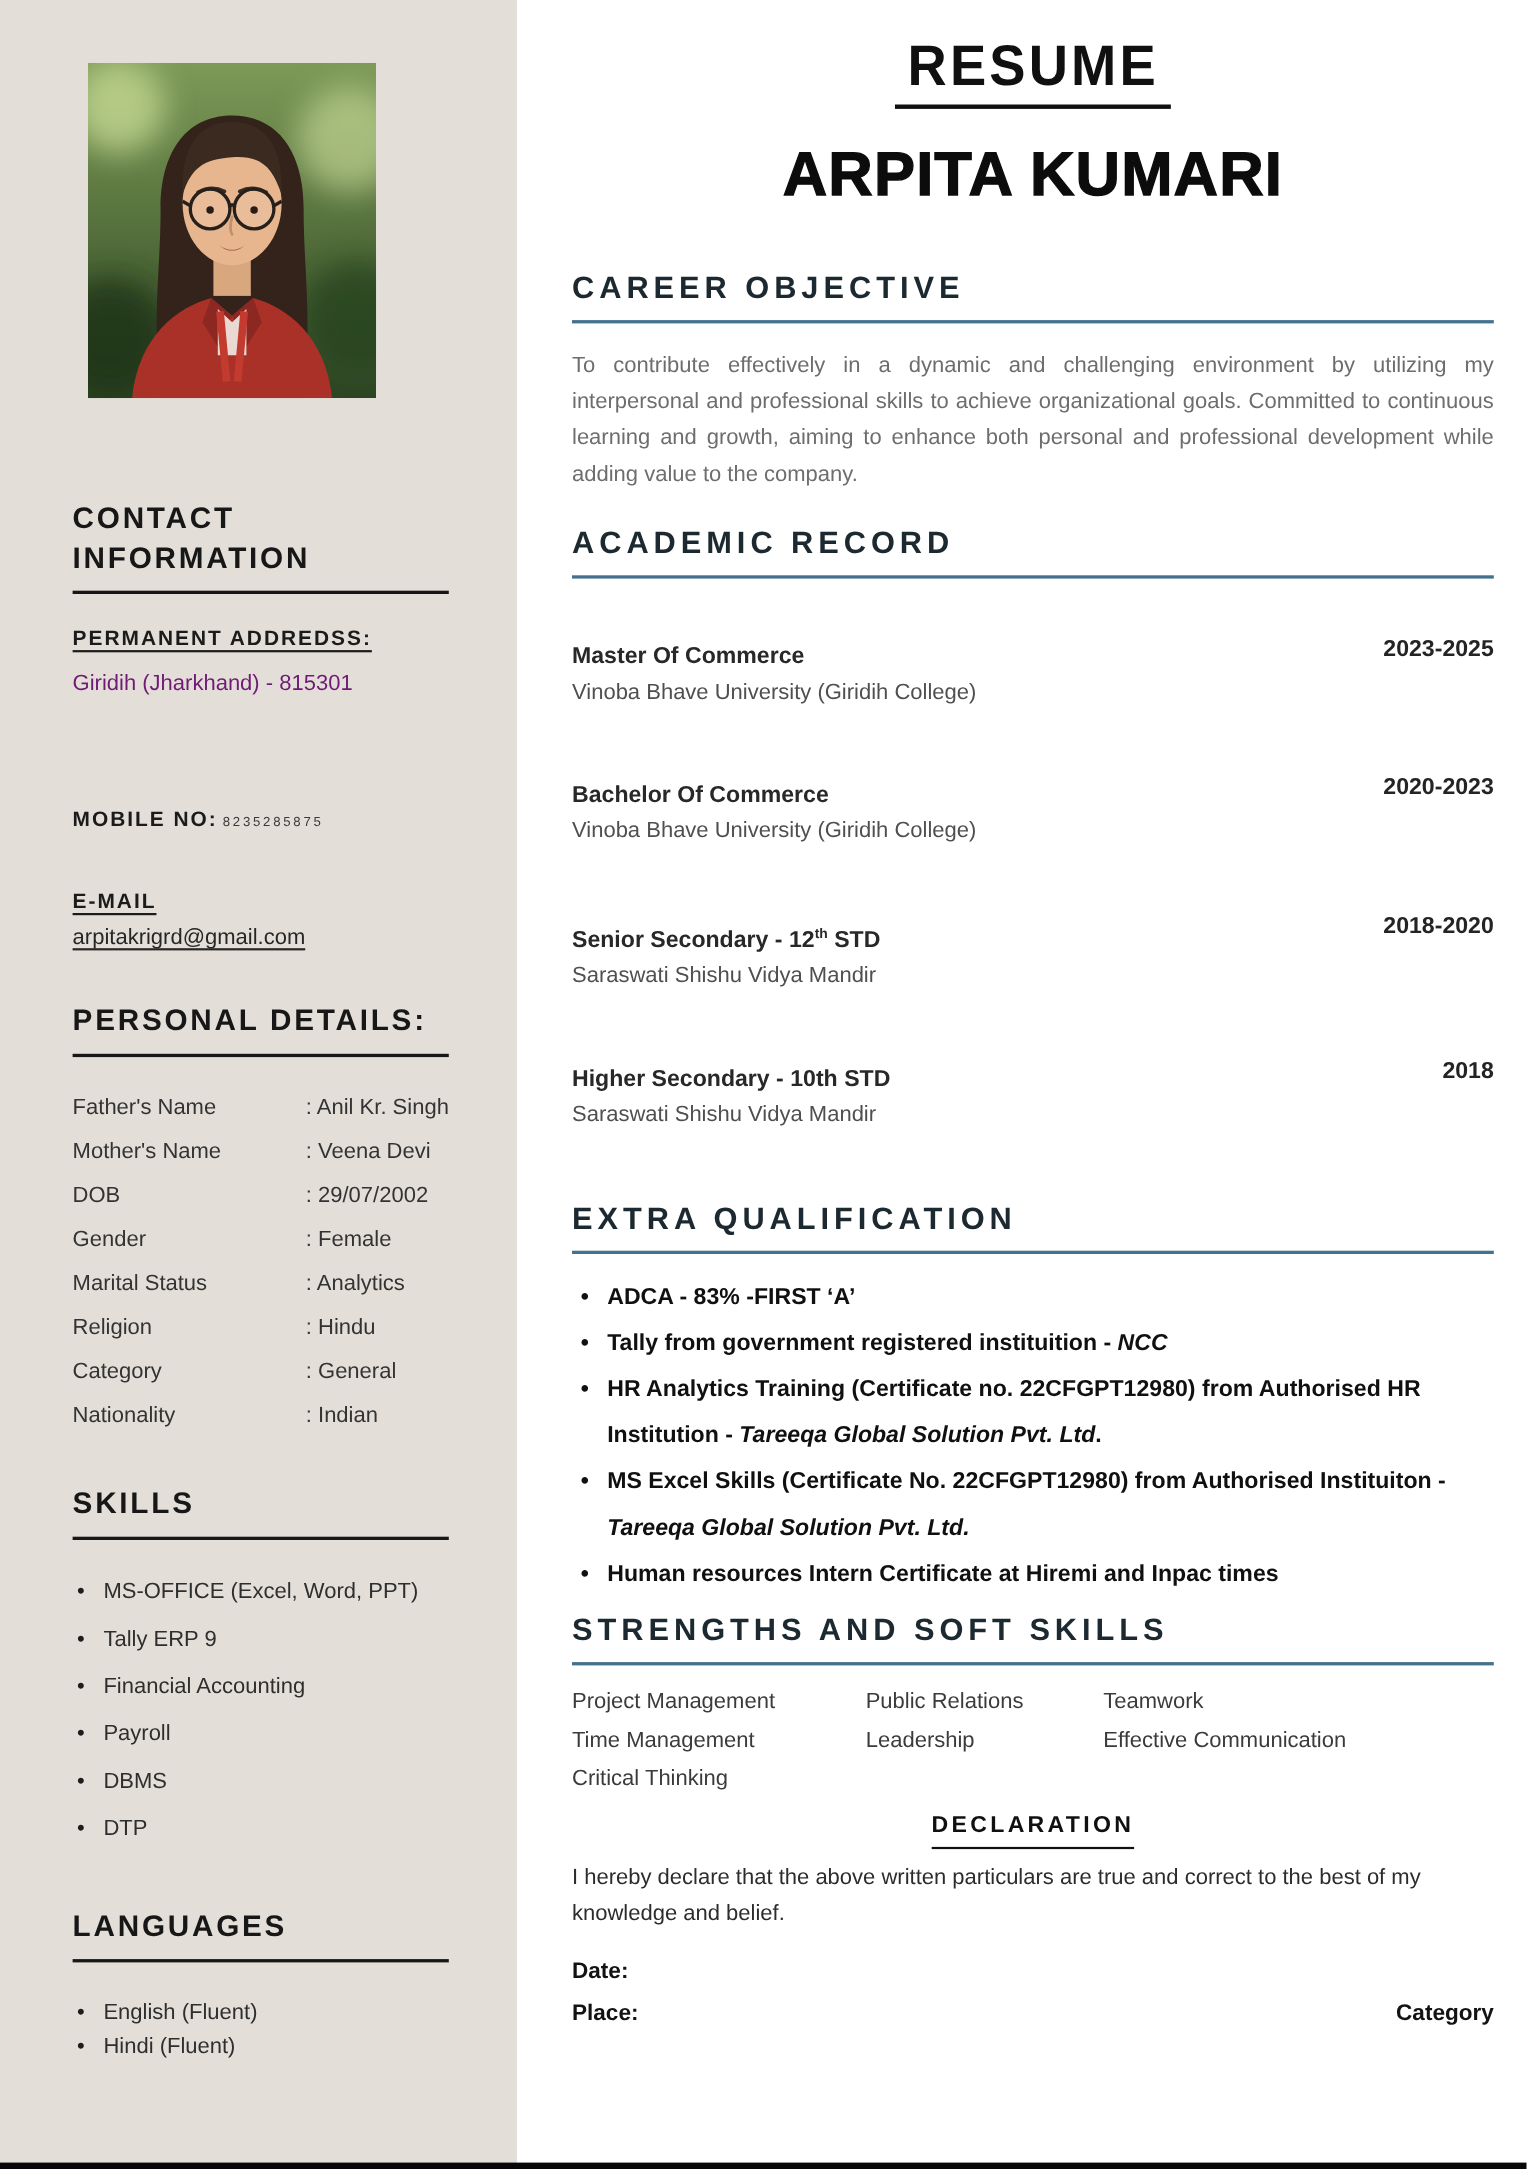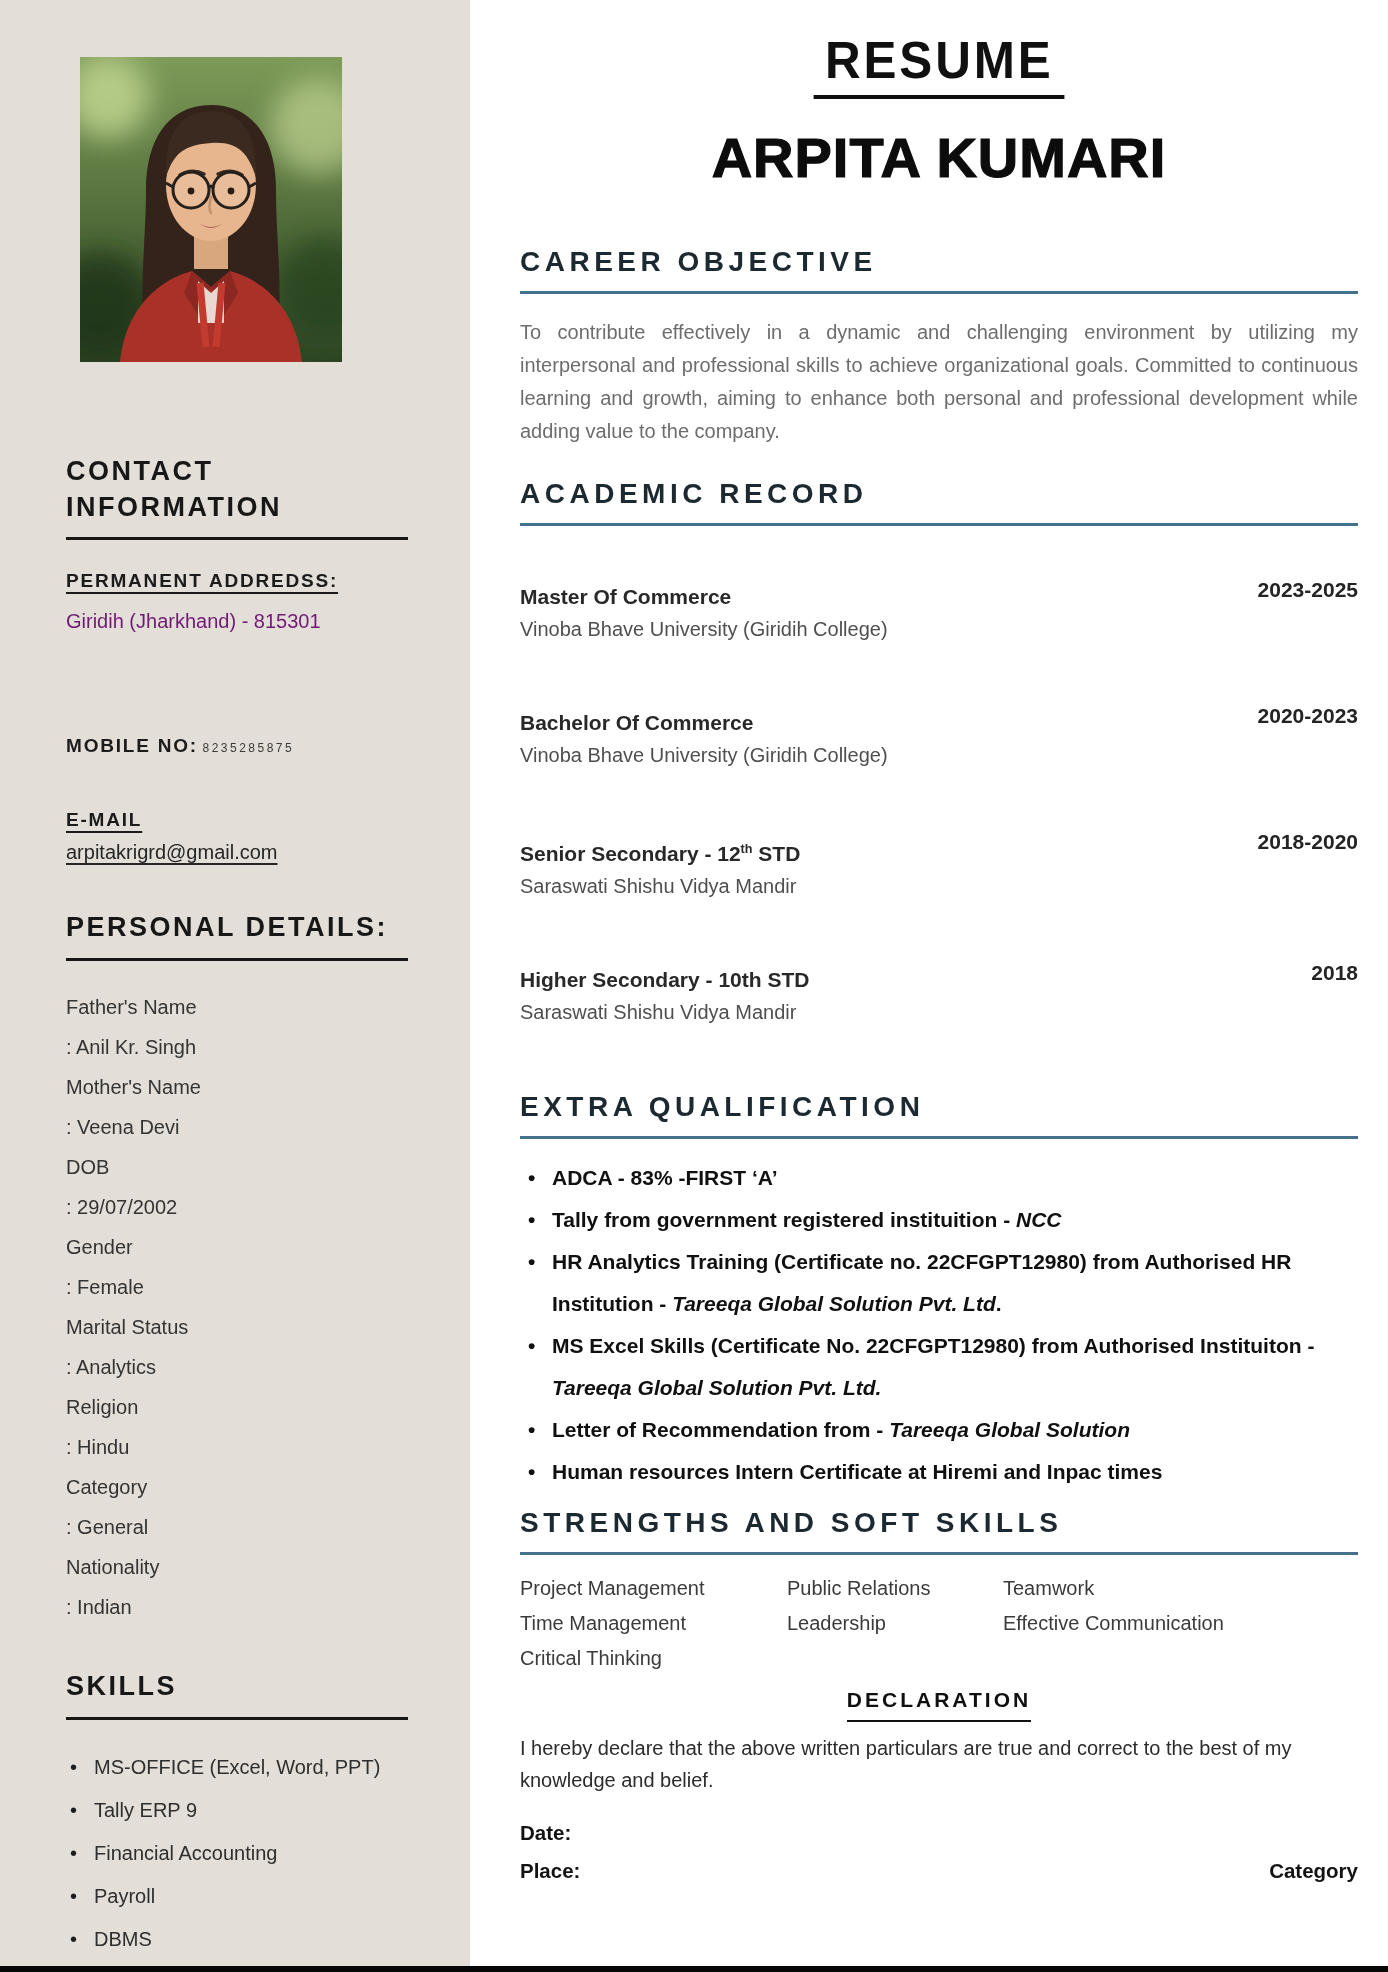--- a/index.html
+++ b/index.html
@@ -31,21 +31,21 @@
     text-decoration:underline;text-underline-offset:5px;text-decoration-thickness:2px;
   }
   .address-label{margin-top:30px;}
   .address-value{font-size:20px;color:#701a75;margin-top:18px;}
   .mobile-row{margin-top:102px;white-space:nowrap;}
   .mobile-number{font-size:12px;color:#3a3a3a;letter-spacing:2.5px;}
   .email-label{margin-top:52px;}
   .email-link{display:inline-block;margin-top:10px;font-size:20px;color:#262626;
     text-decoration:underline;text-underline-offset:4px;cursor:pointer;}
   .details{margin-top:26px;font-size:20px;color:#333333;}
-  .detail-row{display:flex;line-height:40px;flex-direction:column;}
+  .detail-row{display:flex;line-height:40px;}
   .detail-label{width:212px;flex:none;}
   .side-list{list-style:none;margin:26px 0 0;padding:0;font-size:20px;color:#2e2e2e;}
   .side-list li{position:relative;padding-left:28px;line-height:43px;}
   .side-list li::before{content:"\2022";position:absolute;left:4px;color:#1d1d1d;}
   .side-list.tight li{line-height:31px;}
   .side-list.tight{margin-top:30px;}
   
   .content{position:absolute;left:520px;top:30px;width:838px;}
   .resume-wrap{text-align:center;}
   .resume-title{
@@ -260,21 +260,20 @@
           <div class="edu-years">2018</div>
         </div>
       </div>
 
     <h2 class="section-heading extra-heading">EXTRA QUALIFICATION</h2>
     <ul class="extra-list" id="extra-list">
         <li><span>ADCA - 83% -FIRST ‘A’</span></li>
         <li><span>Tally from government registered instituition - </span><span class="it">NCC</span></li>
         <li><span>HR Analytics Training (Certificate no. 22CFGPT12980) from Authorised HR Institution - </span><span class="it">Tareeqa Global Solution Pvt. Ltd</span><span>.</span></li>
         <li><span>MS Excel Skills  (Certificate No. 22CFGPT12980) from Authorised Instituiton - </span><span class="it">Tareeqa Global Solution Pvt. Ltd.</span></li>
-        <li><span>Letter of Recommendation from - </span><span class="it">Tareeqa Global Solution</span></li>
         <li><span>Human resources Intern  Certificate at Hiremi and Inpac times</span></li>
       </ul>
 
     <h2 class="section-heading strengths-heading">STRENGTHS AND SOFT SKILLS</h2>
     <div class="strengths-grid" id="strengths-grid">
         <div class="strengths-col">
           <div class="strength-item">Project Management</div>
           <div class="strength-item">Time Management</div>
           <div class="strength-item">Critical Thinking</div>
         </div>

